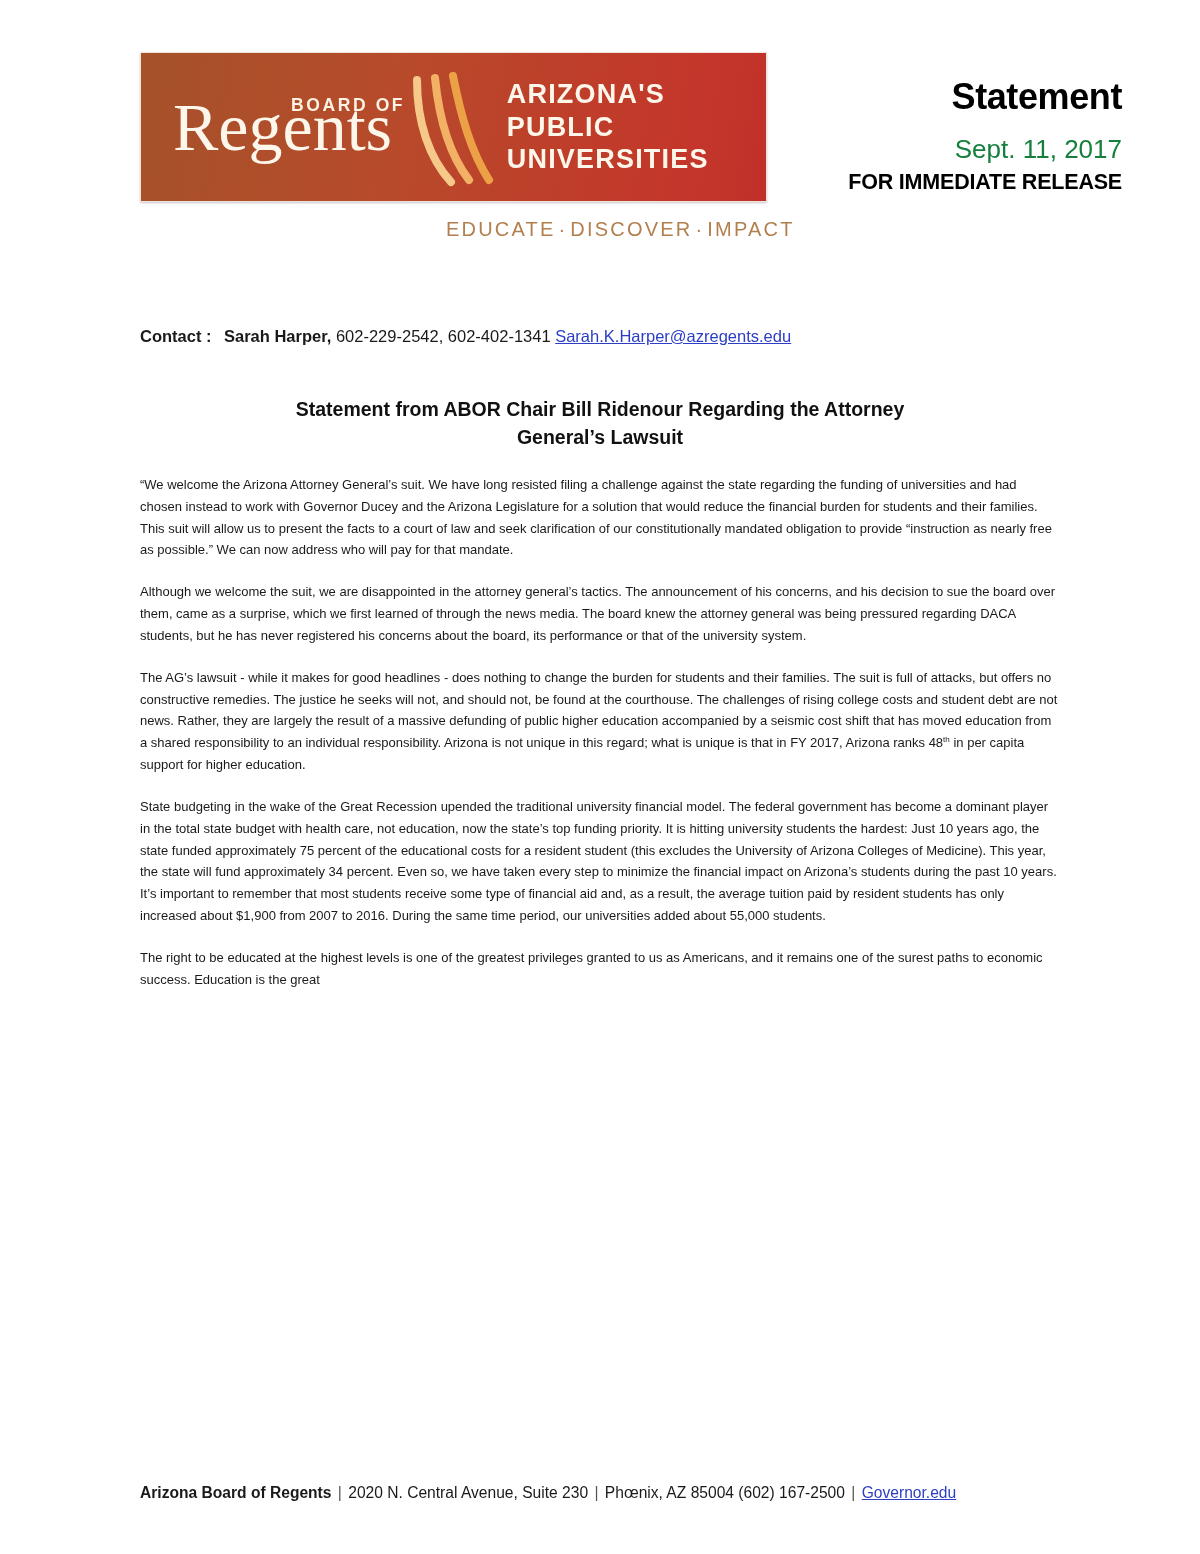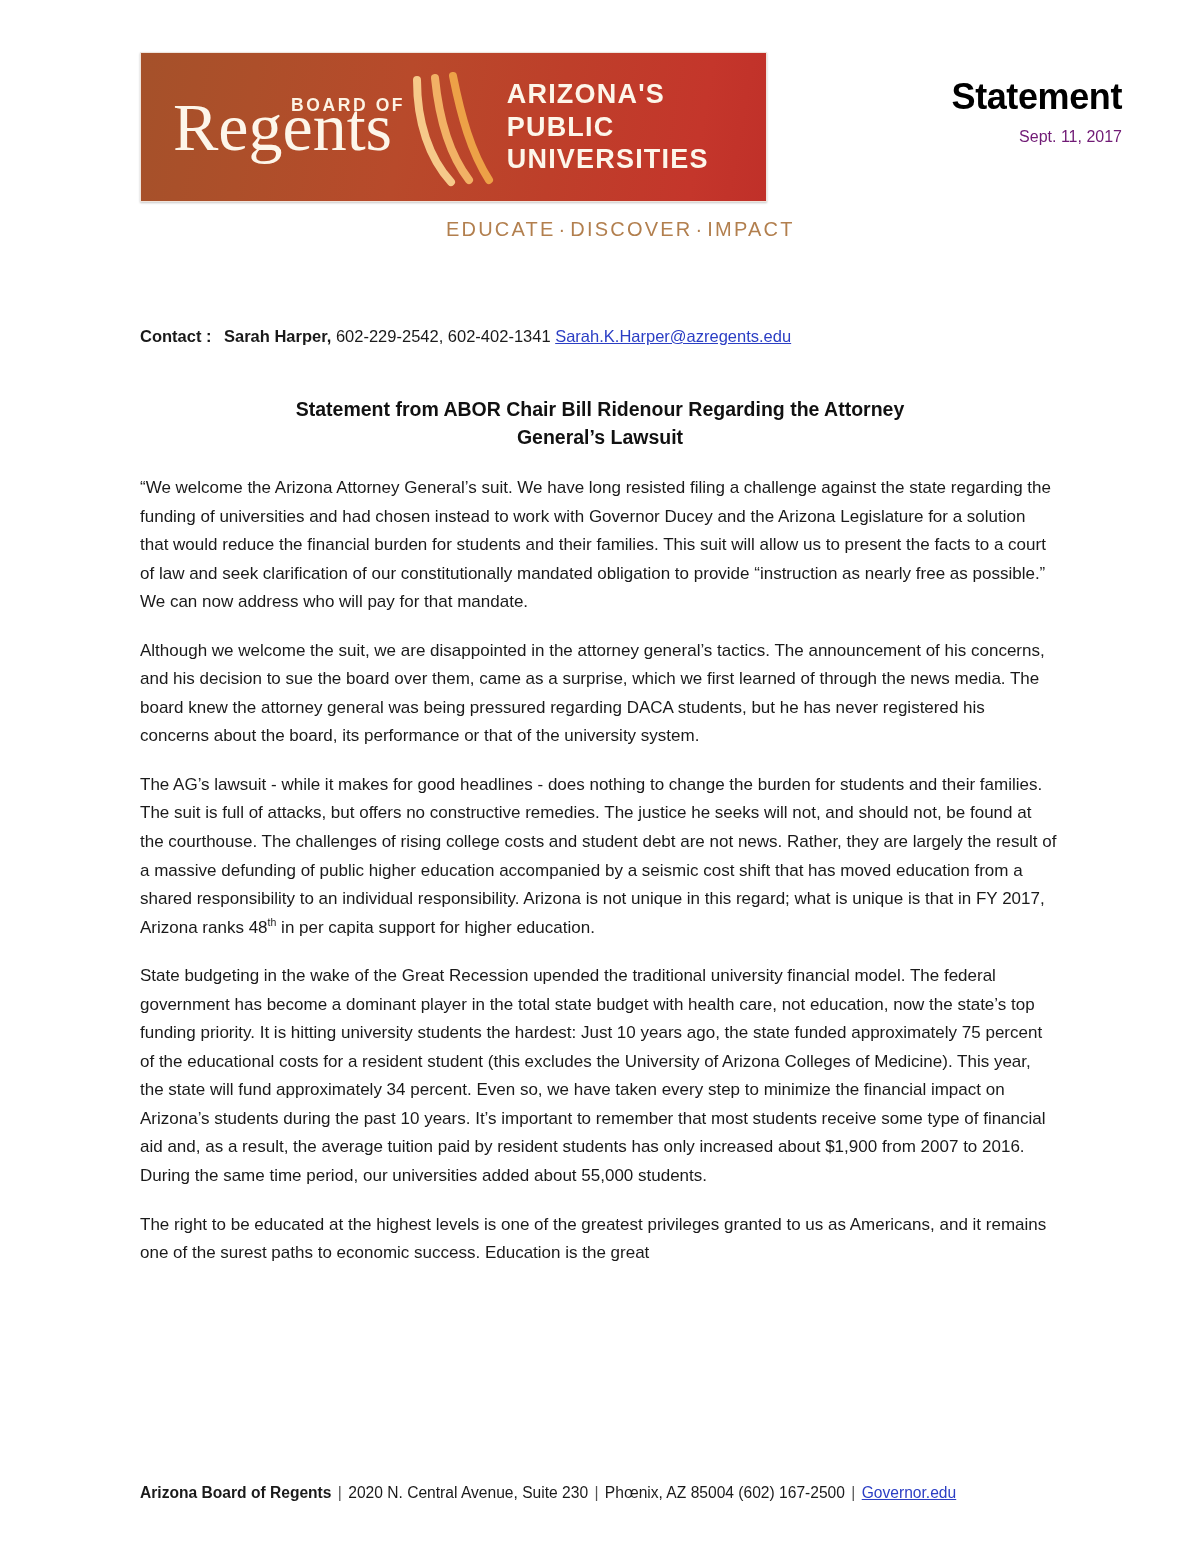--- a/index.html
+++ b/index.html
@@ -106,24 +106,24 @@
   .statement-title {
     font-family: "Liberation Sans", sans-serif;
     font-weight: bold;
     font-size: 36px;
     line-height: 1.05;
     color: #000;
     letter-spacing: -0.4px;
   }
   .statement-date {
     font-family: "Liberation Sans", sans-serif;
-    font-size: 16px;
+    font-size: 26px;
     line-height: 1.35;
-    color: #701a75;
-    margin-top: 10px;
+    color: #15803d;
+    margin-top: 16px;
   }
   .statement-release {
     font-family: "Liberation Sans", sans-serif;
     font-weight: bold;
     font-size: 21.5px;
     line-height: 1.3;
     color: #000;
     margin-top: 2px;
     letter-spacing: -0.2px;
   }
@@ -168,21 +168,21 @@
   }
 
   
   .body-copy {
     position: absolute;
     left: 140px;
     top: 474px;
     width: 918px;
   }
   .para {
-    font-size: 17px;
+    font-size: 13px;
     line-height: 1.68;
     color: #1a1a1a;
     margin: 0 0 20px 0;
     text-align: left;
   }
   .para:last-child { margin-bottom: 0; }
   .para sup {
     font-size: 0.62em;
     vertical-align: super;
     line-height: 0;
@@ -230,20 +230,21 @@
       </div>
     </div>
 
     <div class="tagline">
       <span>EDUCATE</span><span class="dot">·</span><span>DISCOVER</span><span class="dot">·</span><span>IMPACT</span>
     </div>
 
     <div class="statement-block">
       <div class="statement-title">Statement</div>
       <div class="statement-date">Sept. 11, 2017</div>
+      <div class="statement-release">FOR IMMEDIATE RELEASE</div>
     </div>
   </div>
 
   <div class="contact">
     <div class="contact-row">
       <span class="contact-label">Contact :</span><span class="contact-name">Sarah Harper,</span> <span>602-229-2542, 602-402-1341</span> <a class="email-link" href="#">Sarah.K.Harper@azregents.edu</a>
     </div>
   </div>
 
   <div class="headline">

